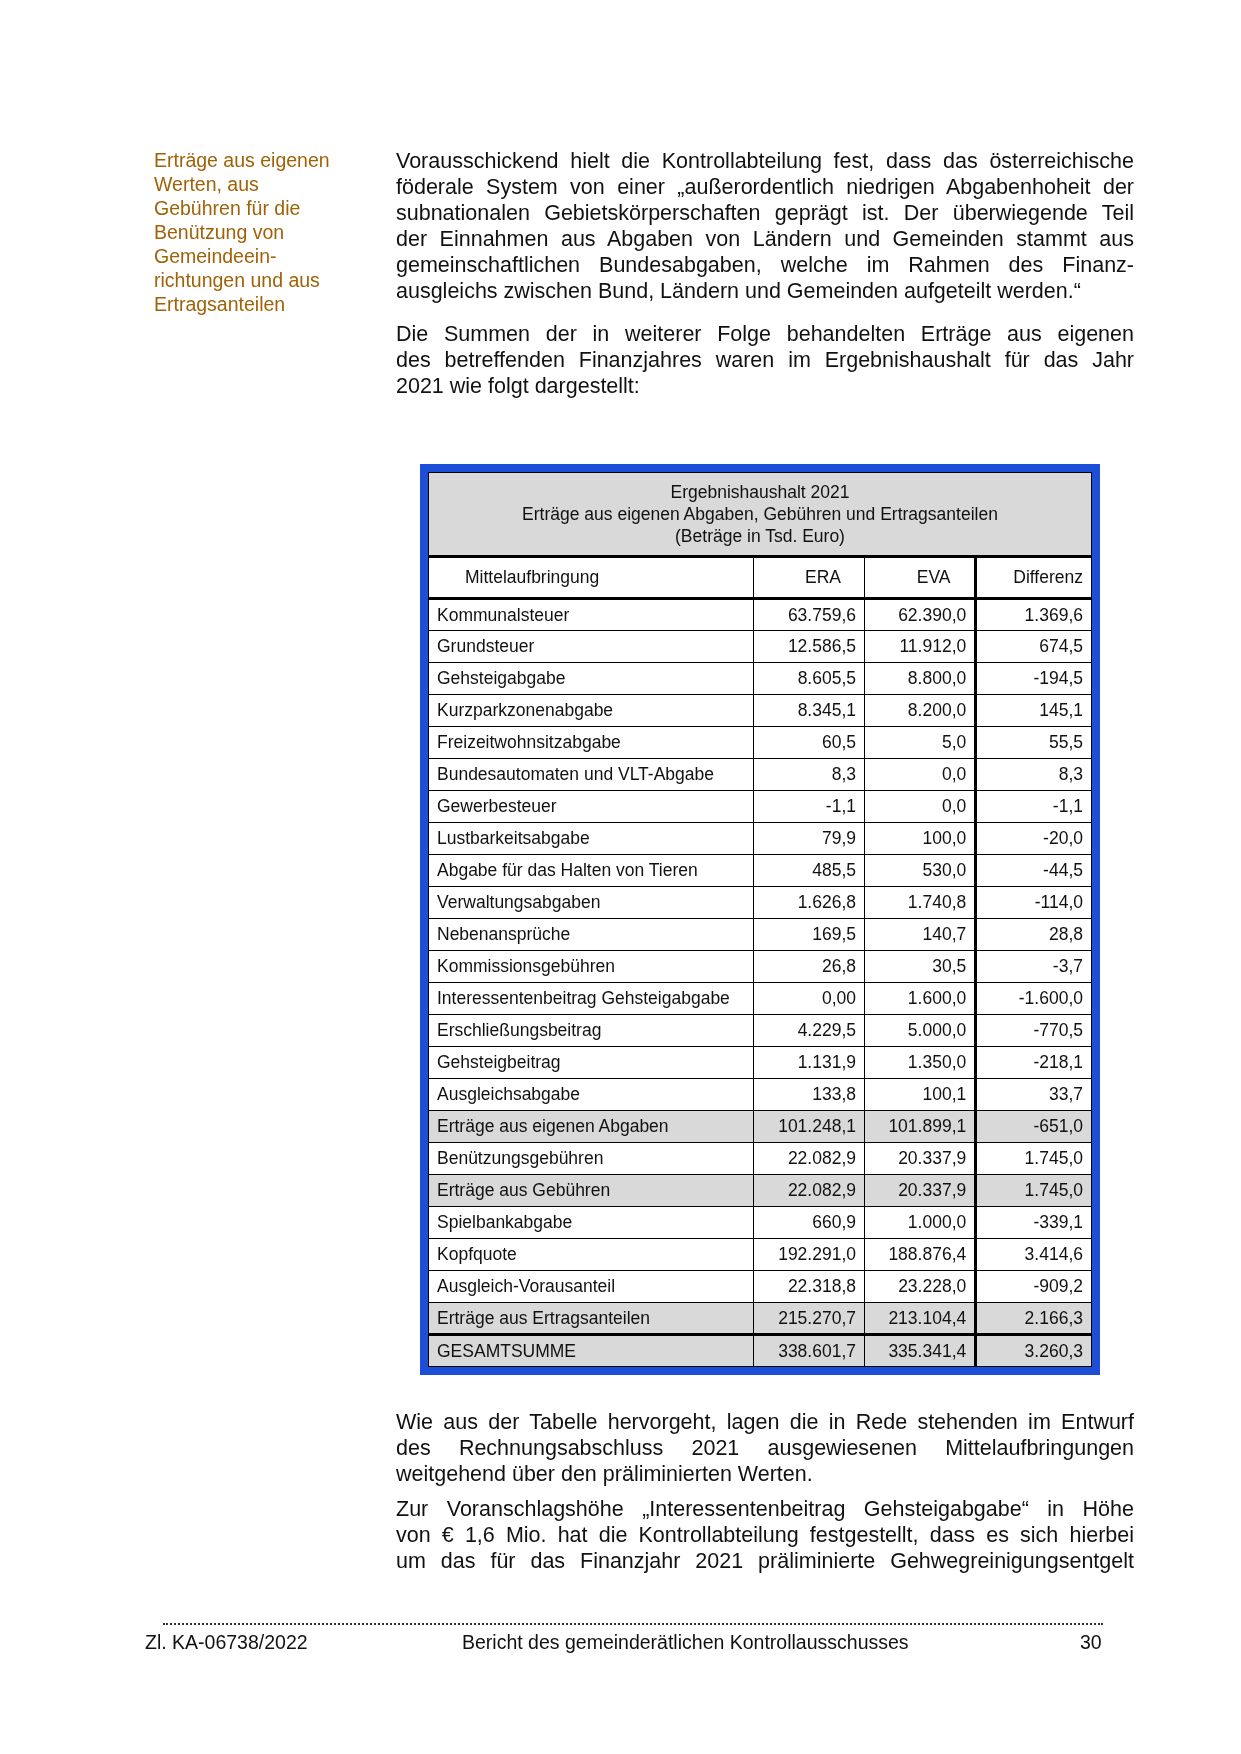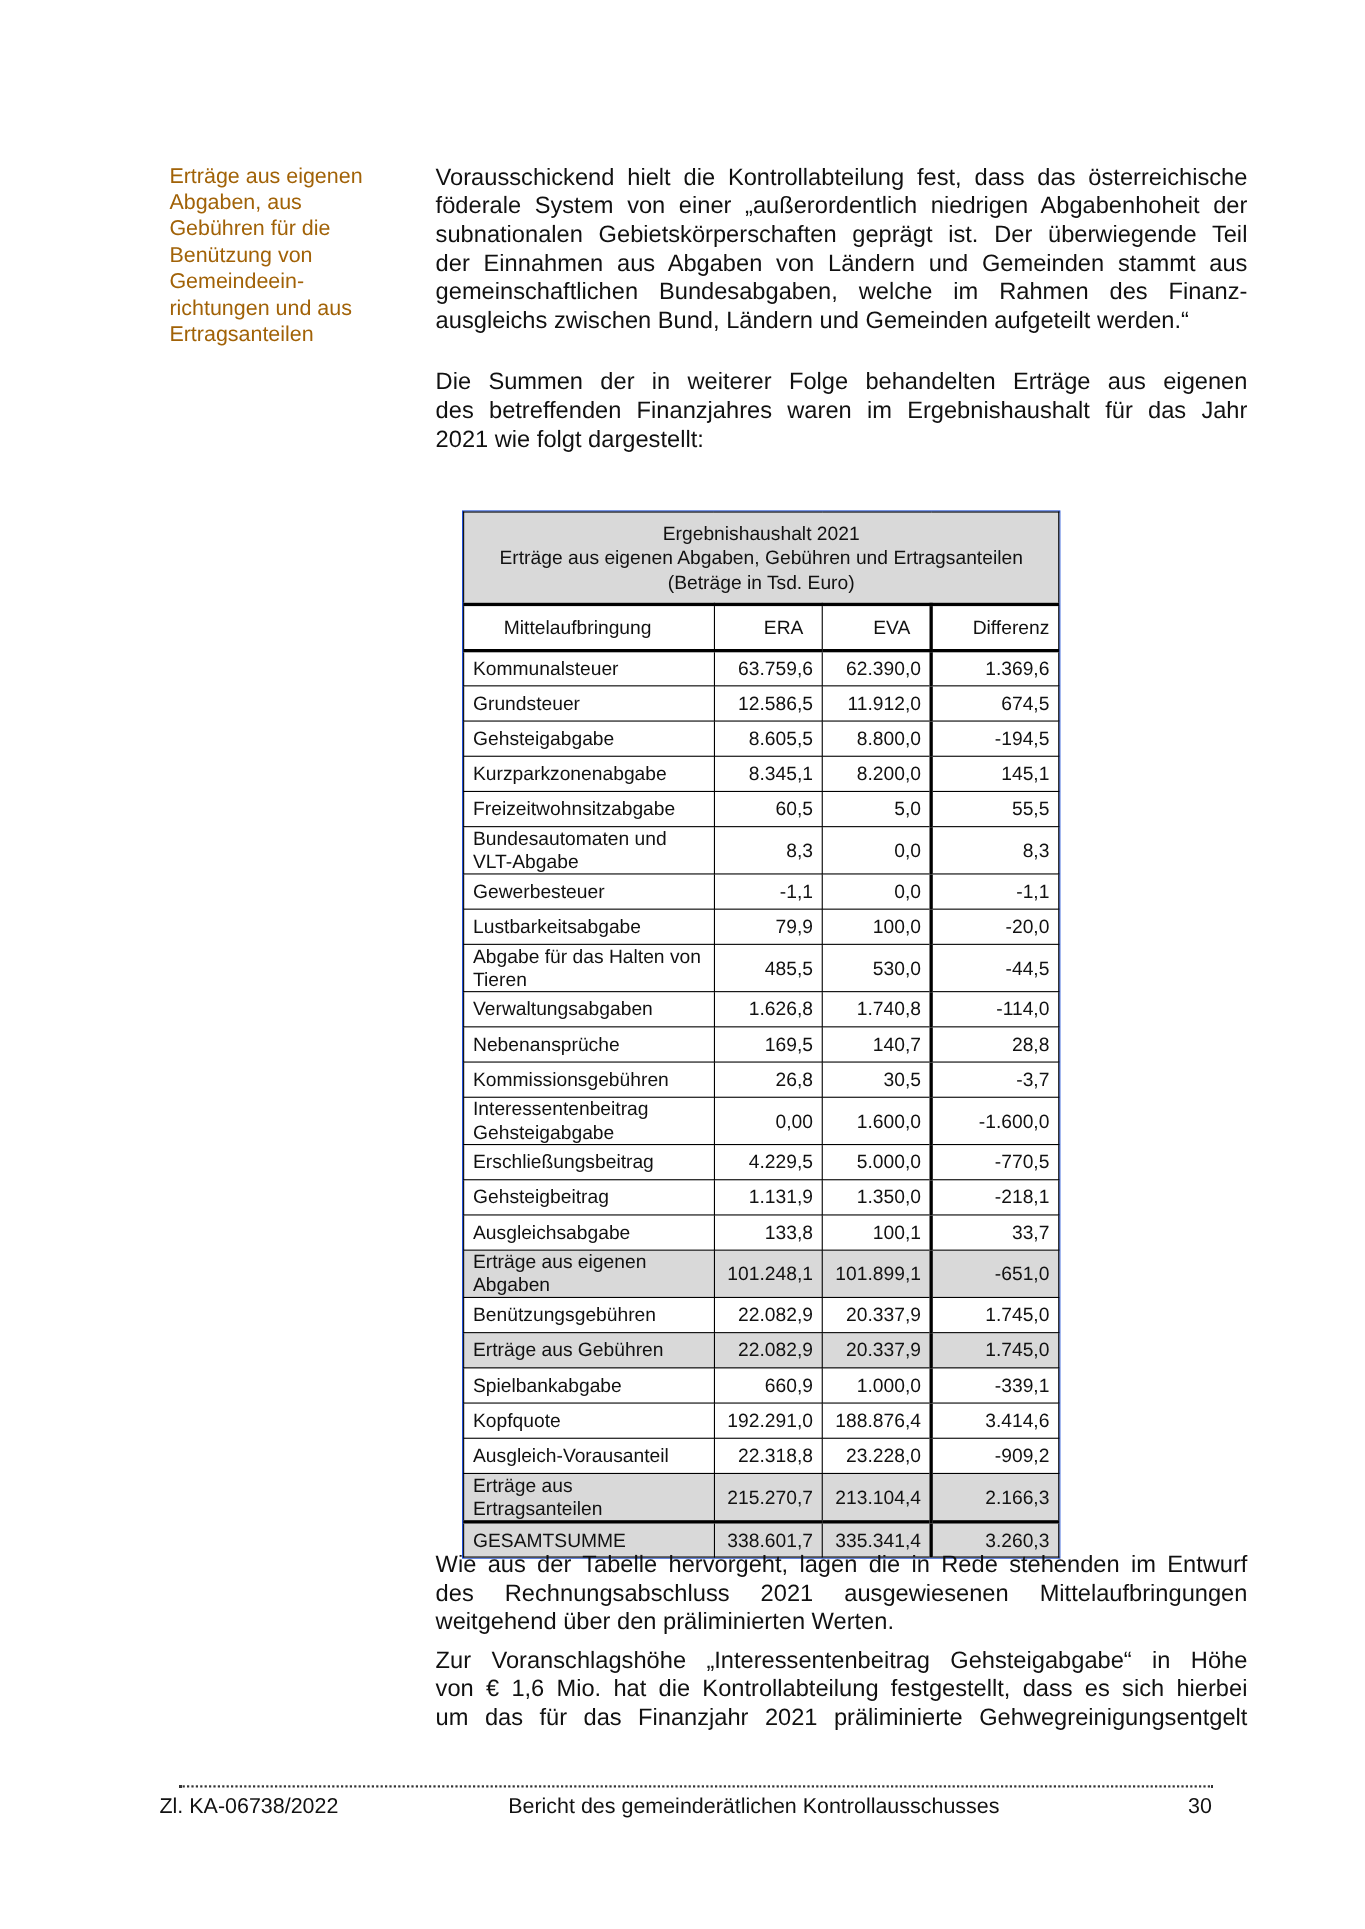--- a/index.html
+++ b/index.html
@@ -6,26 +6,26 @@
   body { width: 1241px; height: 1754px; position: relative; overflow: hidden;
          font-family: "Liberation Sans", sans-serif; color: #111; }
   .sidenote { position: absolute; left: 154px; top: 148px; width: 200px;
               color: #a16207; font-size: 19.5px; line-height: 24px; }
   .sidenote div { white-space: nowrap; }
   .para { position: absolute; left: 396px; width: 738px; font-size: 21.5px;
           line-height: 26px; text-align: justify; }
   .para div { text-align: justify; text-align-last: justify; white-space: nowrap; }
   .para div.last { text-align-last: left; }
   #p1 { top: 148px; }
-  #p2 { top: 334px; }
+  #p2 { top: 321px; }
   #p3 { top: 1409px; }
   #p4 { top: 1496px; }
 
-  .tbl { position: absolute; left: 420px; top: 464px; width: 544px;
-         border: 1px solid #1d4ed8; box-sizing: border-box; }
+  .tbl { position: absolute; left: 420px; top: 464px; width: 680px;
+         border: 8px solid #1d4ed8; box-sizing: border-box; }
   .tbl table { width: 100%; border-collapse: collapse; font-size: 17.5px; }
   .tbl td { border: 1px solid #000; padding: 0 8px; height: 32px; box-sizing: border-box; }
   .tbl .title { background: #d9d9d9; text-align: center; line-height: 22px;
                 height: 82px; padding: 8px 4px; border-bottom: 3px solid #000; }
   .tbl .head td { height: 42px; border-bottom: 3px solid #000; padding-left: 36px; }
   .tbl td.num { text-align: right; }
   .tbl td.ctr { text-align: center; }
   .tbl tr.sum td { background: #d9d9d9; }
   .tbl tr.thick-top td { border-top: 3px solid #000; }
   .tbl td.c1 { width: 339px; }
@@ -38,21 +38,21 @@
   .footer { position: absolute; top: 1631px; font-size: 19.5px; }
   #f-left { left: 145px; }
   #f-center { left: 462px; text-align: center; }
   #f-right { left: 1080px; }
 </style>
 </head>
 <body>
 
 <div class="sidenote">
   <div>Erträge aus eigenen</div>
-  <div>Abgaben, aus</div>
+  <div>Werten, aus</div>
   <div>Gebühren für die</div>
   <div>Benützung von</div>
   <div>Gemeindeein-</div>
   <div>richtungen und aus</div>
   <div>Ertragsanteilen</div>
 </div>
 
 <div class="para" id="p1">
   <div>Vorausschickend hielt die Kontrollabteilung fest, dass das österreichische</div>
   <div>föderale System von einer „außerordentlich niedrigen Abgabenhoheit der</div>

